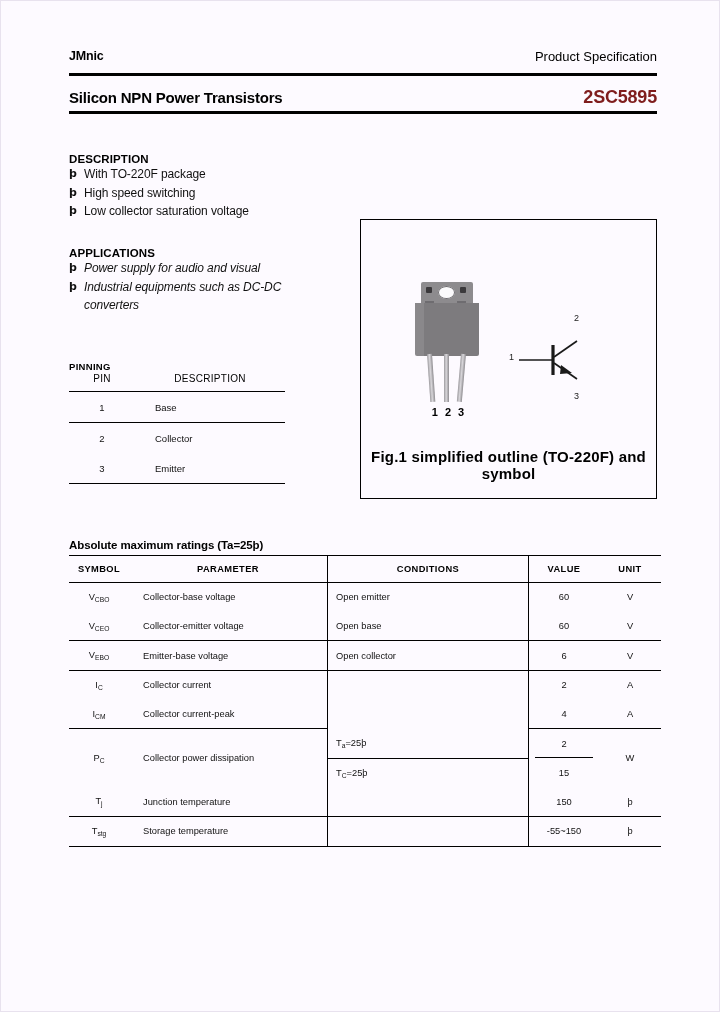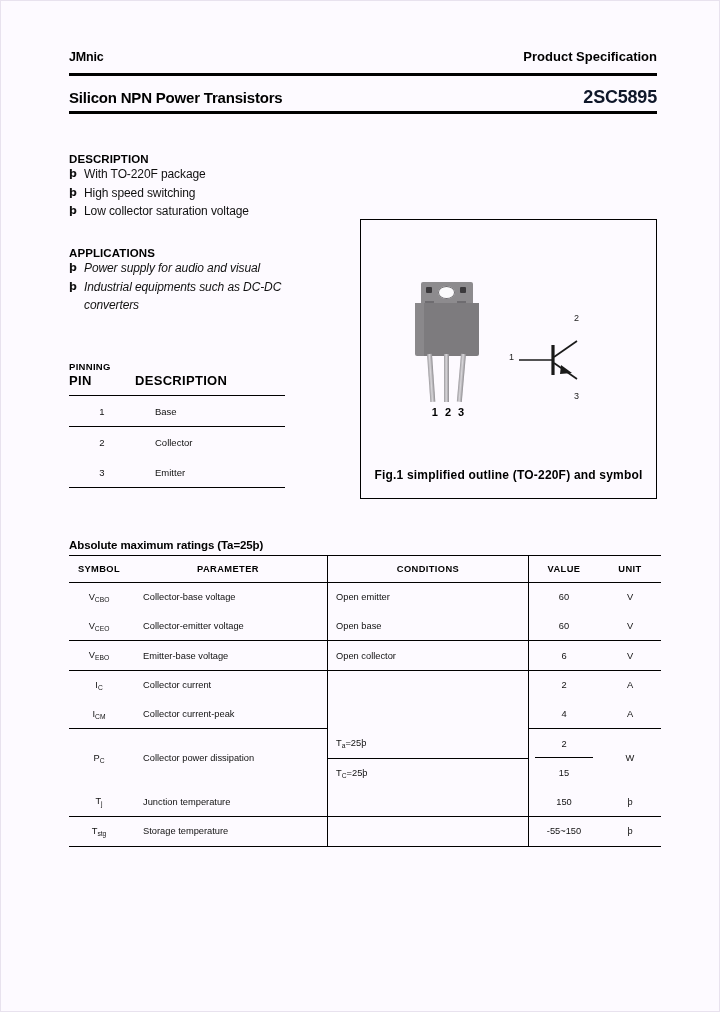--- a/index.html
+++ b/index.html
@@ -22,31 +22,31 @@
   }
 
   
   .hdr-row {
     position: absolute;
     left: 68px;
     top: 48px;
     width: 588px;
     display: flex;
     justify-content: space-between;
-    align-items: center;
+    align-items: flex-start;
   }
   .hdr-brand {
     font-size: 12.5px;
     font-weight: bold;
     color: #000;
     letter-spacing: -0.2px;
   }
   .hdr-spec {
     font-size: 13px;
-    font-weight: bold;
+    font-weight: normal;
     color: #000;
   }
   .rule-thick {
     position: absolute;
     left: 68px;
     width: 588px;
     height: 3px;
     background: #000;
   }
   .rule-thick.r1 { top: 72px; }
@@ -62,21 +62,21 @@
   }
   .title-left {
     font-size: 15px;
     font-weight: bold;
     color: #000;
     letter-spacing: -0.2px;
   }
   .title-right {
     font-size: 18px;
     font-weight: bold;
-    color: #0f172a;
+    color: #7f1d1d;
     letter-spacing: -0.2px;
   }
 
   
   .sec-head {
     font-size: 11.5px;
     font-weight: bold;
     color: #000;
     letter-spacing: 0.1px;
   }
@@ -103,26 +103,26 @@
 
   
   #pinning-section { position: absolute; left: 68px; top: 360px; width: 216px; }
   .pin-title { font-size: 9.5px; font-weight: bold; letter-spacing: 0.3px; margin-bottom: 1px; }
   table.pin {
     border-collapse: collapse;
     width: 216px;
     table-layout: fixed;
   }
   table.pin th {
-    font-size: 13px;
-    font-weight: bold;
+    font-size: 10px;
+    font-weight: normal;
     letter-spacing: 0.3px;
     padding: 0 0 7px 0;
     border-bottom: 1.6px solid #000;
-    text-align: left;
+    text-align: center;
   }
   table.pin th.c1 { width: 66px; }
   table.pin td {
     font-size: 9.5px;
     padding: 10px 0 9px 0;
     color: #111;
   }
   table.pin td.c1 { text-align: center; }
   table.pin td.c2 { text-align: left; padding-left: 20px; }
   table.pin tr.rule-under td { border-bottom: 1.6px solid #000; }
@@ -200,21 +200,21 @@
     letter-spacing: 2px;
     color: #000;
   }
   .sym-wrap { position: absolute; left: 150px; top: 95px; width: 110px; height: 90px; }
   .sym-label { position: absolute; font-size: 9px; color: #222; }
   .cap {
     position: absolute;
     left: 0; right: 0;
     bottom: 16px;
     text-align: center;
-    font-size: 12px;
+    font-size: 15px;
     font-weight: bold;
     color: #000;
     letter-spacing: 0.2px;
   }
 
   
   #ratings-section { position: absolute; left: 68px; top: 538px; width: 590px; }
   .rat-title {
     font-size: 11.5px;
     font-weight: bold;

